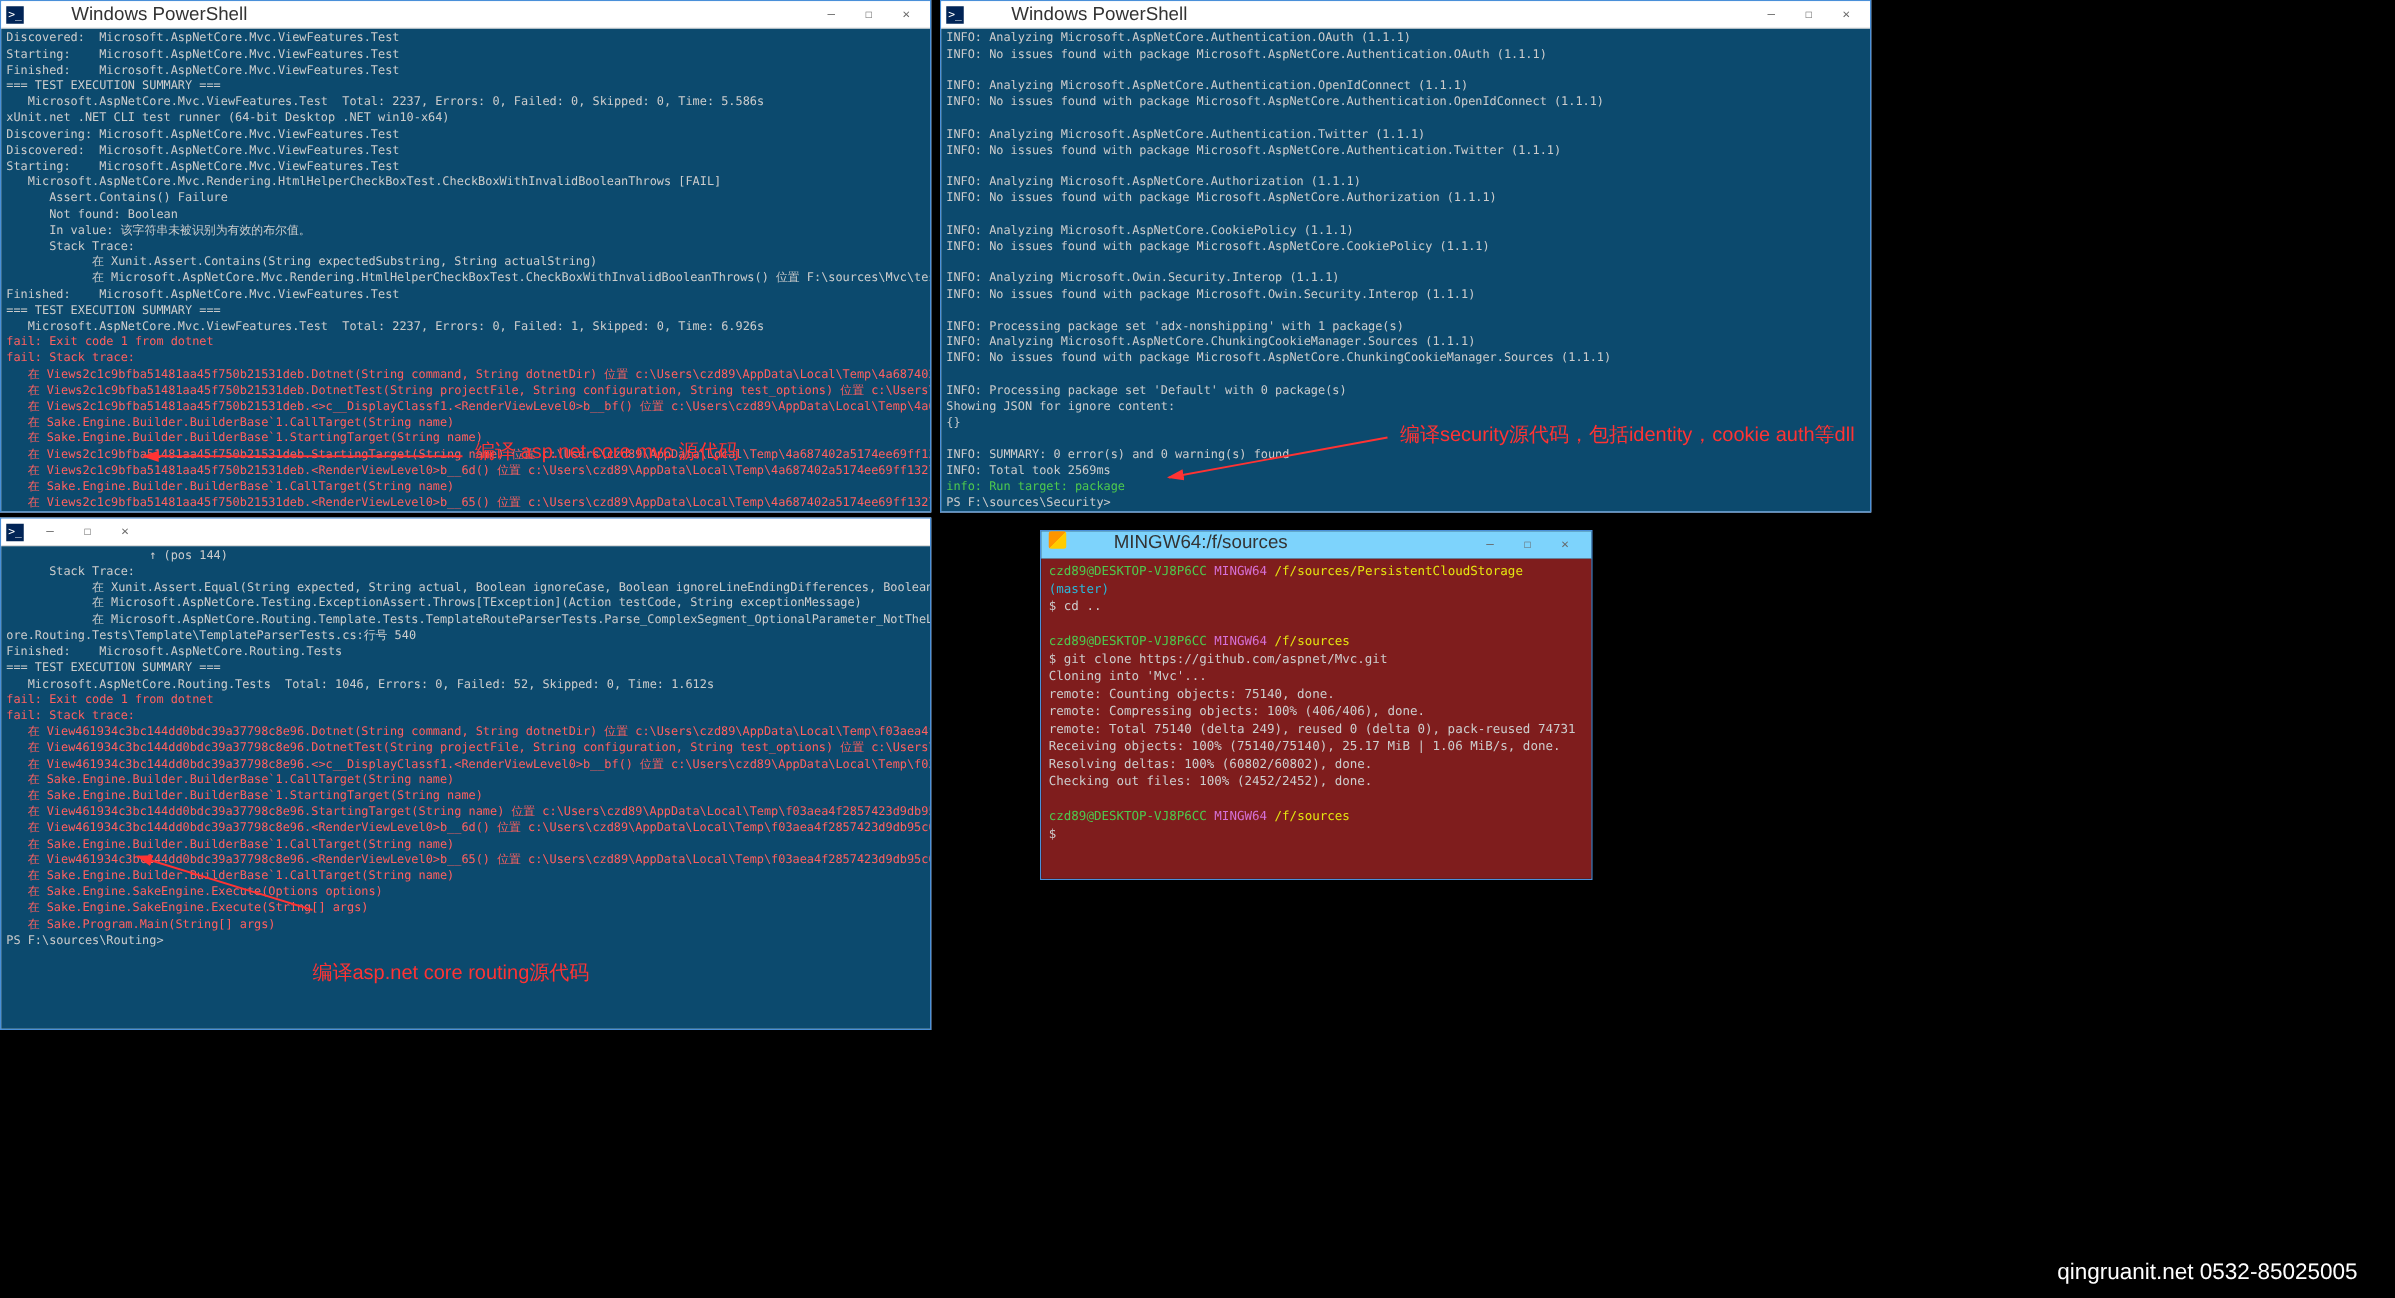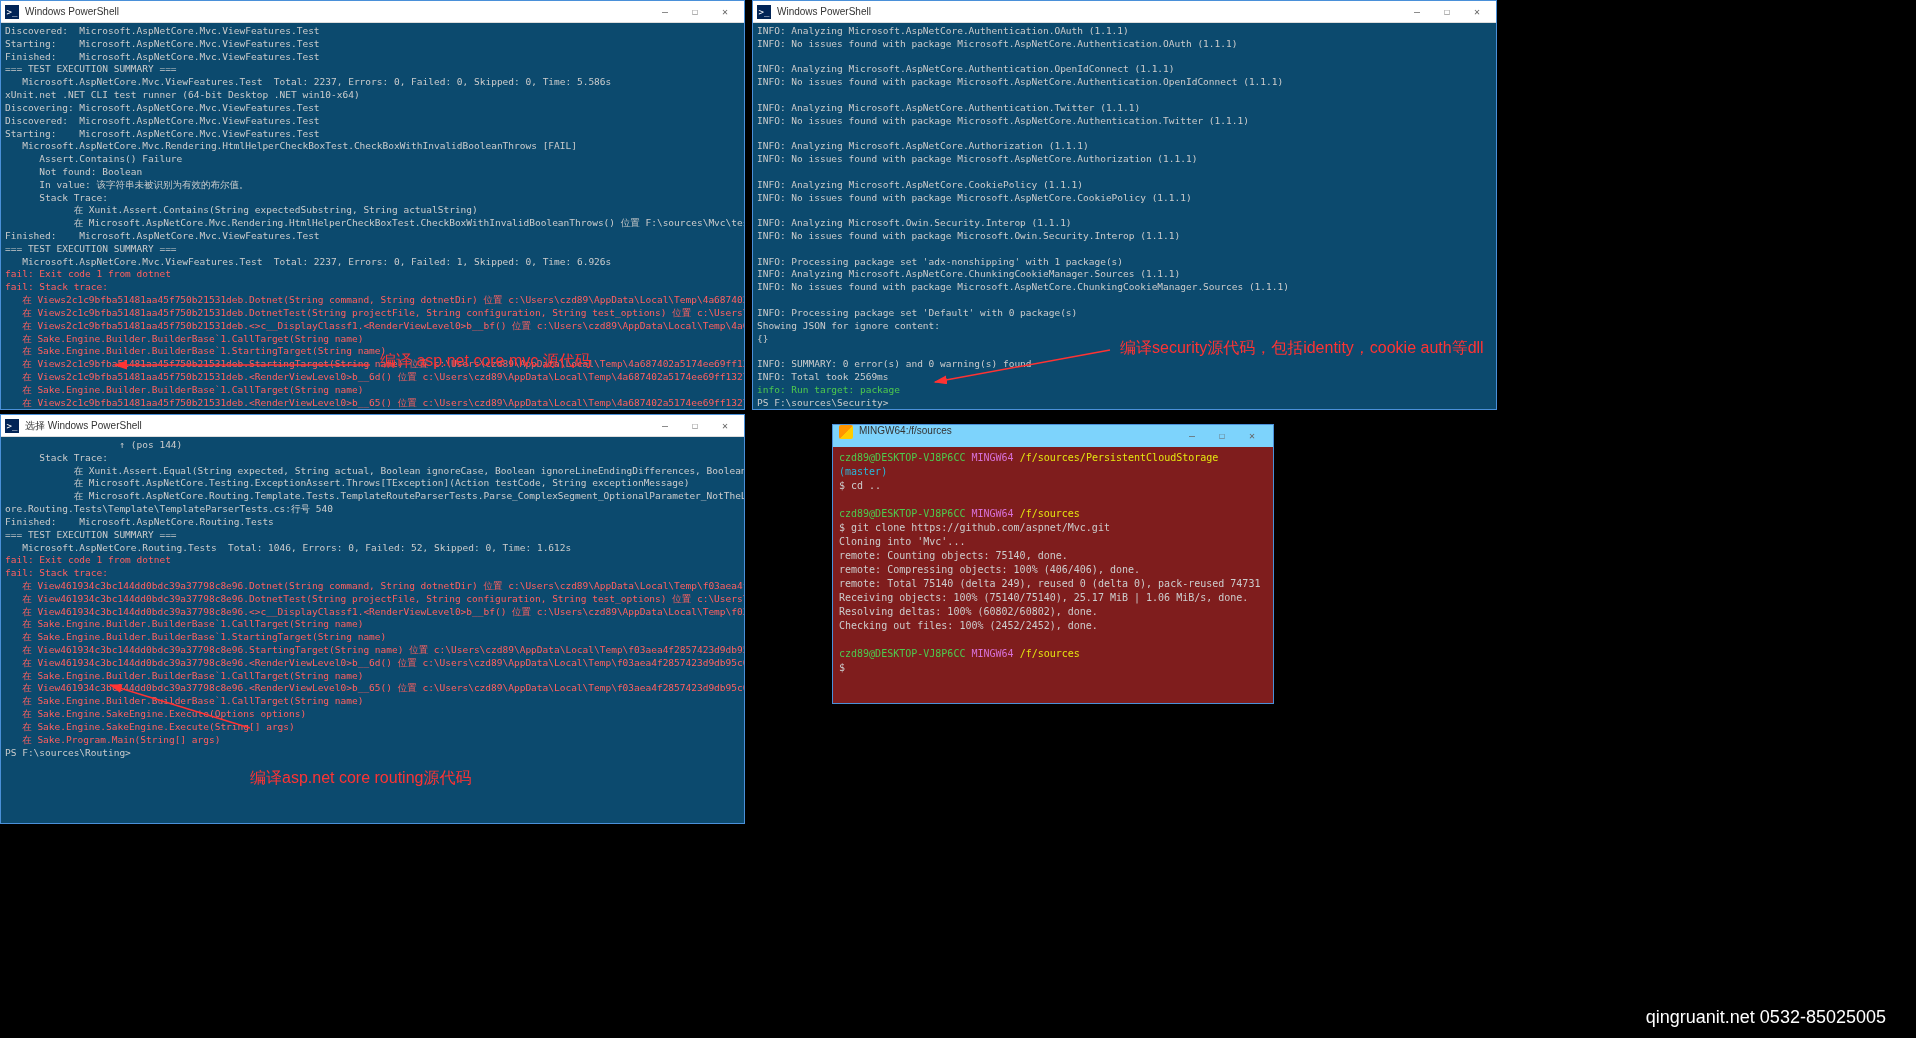--- a/index.html
+++ b/index.html
@@ -34,22 +34,23 @@
   margin-right: 6px;
   display: inline-flex;
   align-items: center;
   justify-content: center;
   color: #fff;
   font-size: 9px;
 }
 .titlebar-title {
   flex: 1;
   color: #333;
-  font-size: 10px;
+  font-size: 15px;
   font-family: "Segoe UI", sans-serif;
+  margin-left: 32px;
 }
 .win-controls {
   display: flex;
 }
 .win-btn {
   width: 30px;
   height: 20px;
   display: flex;
   align-items: center;
   justify-content: center;
@@ -206,21 +207,20 @@
 
 INFO: SUMMARY: 0 error(s) and 0 warning(s) found
 INFO: Total took 2569ms</span>
 <span class="green">info: Run target: package</span>
 <span>PS F:\sources\Security&gt;</span></div>
 </div>
 
 <div class="window" style="left:0; top:414px; width:745px; height:410px;">
   <div class="titlebar">
     <span class="ps-icon">&gt;_</span>
-    <span class="titlebar-title">选择 Windows PowerShell</span>
     <div class="win-controls">
       <div class="win-btn">—</div>
       <div class="win-btn">☐</div>
       <div class="win-btn close">✕</div>
     </div>
   </div>
   <div class="terminal"><span>                    ↑ (pos 144)
       Stack Trace:
             在 Xunit.Assert.Equal(String expected, String actual, Boolean ignoreCase, Boolean ignoreLineEndingDifferences, Boolean ignoreWhiteSpaceDifferences
             在 Microsoft.AspNetCore.Testing.ExceptionAssert.Throws[TException](Action testCode, String exceptionMessage)

